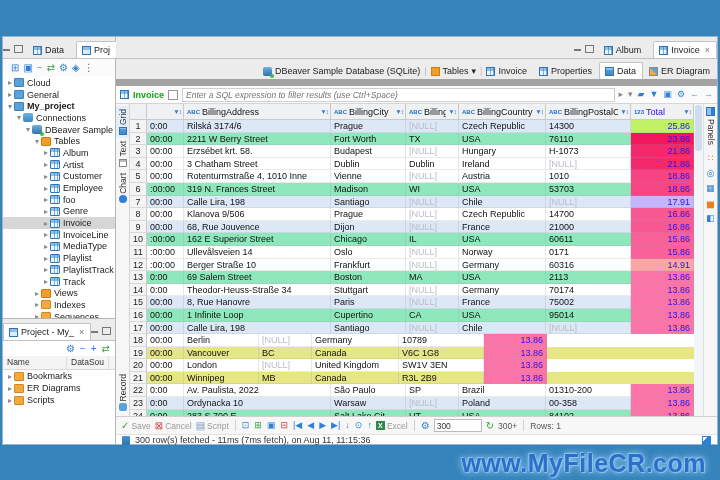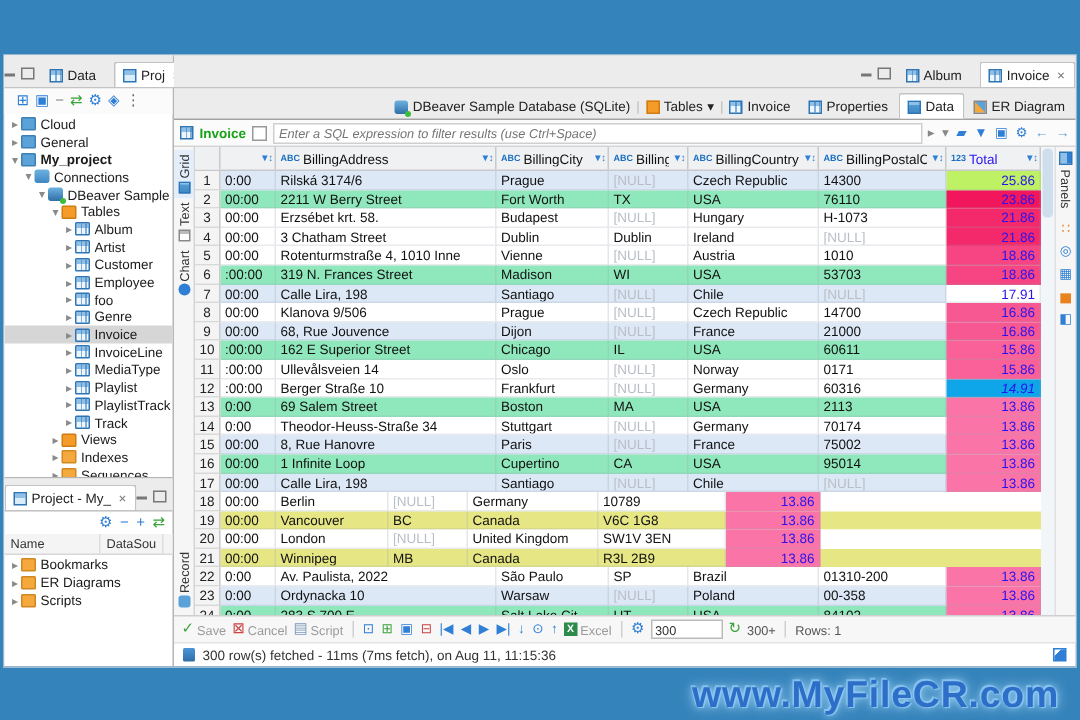--- a/index.html
+++ b/index.html
@@ -54,21 +54,21 @@
   
   .proj-panel{height:125px;flex:none;display:flex;flex-direction:column;border-top:1px solid #b5b5b5}
   .proj-toolbar{height:15px;display:flex;align-items:center;justify-content:flex-end;gap:5px;padding:0 5px;flex:none}
   .proj-cols{height:13px;display:flex;font-size:8.5px;color:#333;background:#f4f4f4;border-bottom:1px solid #d8d8d8;flex:none}
   .proj-col{padding:1px 4px;border-right:1px solid #ddd}
   .proj-col.c1{width:64px;box-sizing:border-box}
   .proj-tree .titem{height:12px}
 
   
   .editor{flex:1;display:flex;flex-direction:column;min-width:0}
-  .subtabs{height:20px;background:#ececec;display:flex;align-items:flex-end;border-bottom:1px solid #a3a3a3;flex:none}
+  .subtabs{height:20px;background:#ececec;display:flex;align-items:flex-end;border-bottom:7px solid #a3a3a3;flex:none}
   .crumbs{margin-left:auto;display:flex;align-items:center;gap:4px;font-size:9px;color:#222;padding:0 6px 3px 0}
   .crumb{display:flex;align-items:center;gap:3px}
   .crumb-sep{color:#bbb}
 
   .filterbar{height:17px;display:flex;align-items:center;gap:4px;padding:0 4px;border-bottom:1px solid #d5d5d5;background:#fbfbfb;flex:none}
   .entity{color:#17a317;font-size:9px;font-weight:bold}
   .expander-box{width:8px;height:8px;border:1px solid #999;background:#fff}
   .filter-input{flex:1;height:12px;font-size:8.5px;font-style:italic;border:1px solid #cfcfcf;background:#fff;
     color:#9a9a9a;padding:0 3px;font-family:"Liberation Sans",sans-serif;min-width:40px}
   .fi{font-size:9px}
@@ -566,21 +566,21 @@
               </div>
 
               <div class="g-row row-blue" data-name="table-row">
                 <div class="cell rownum" data-name="row-number">7</div>
                 <div class="cell c-date" data-name="cell-invoicedate">00:00</div>
                 <div class="cell c-addr" data-name="cell-billingaddress">Calle Lira, 198</div>
                 <div class="cell c-city" data-name="cell-billingcity">Santiago</div>
                 <div class="cell c-state null" data-name="cell-billingstate">[NULL]</div>
                 <div class="cell c-country" data-name="cell-billingcountry">Chile</div>
                 <div class="cell c-postal null" data-name="cell-billingpostalcode">[NULL]</div>
-                <div class="cell c-total" data-name="cell-total" style="background: #ffffff;">17.91</div>
+                <div class="cell c-total" data-name="cell-total" style="background: #c4b5fd;">17.91</div>
               </div>
 
               <div class="g-row row-white" data-name="table-row">
                 <div class="cell rownum" data-name="row-number">8</div>
                 <div class="cell c-date" data-name="cell-invoicedate">00:00</div>
                 <div class="cell c-addr" data-name="cell-billingaddress">Klanova 9/506</div>
                 <div class="cell c-city" data-name="cell-billingcity">Prague</div>
                 <div class="cell c-state null" data-name="cell-billingstate">[NULL]</div>
                 <div class="cell c-country" data-name="cell-billingcountry">Czech Republic</div>
                 <div class="cell c-postal" data-name="cell-billingpostalcode">14700</div>
@@ -621,21 +621,21 @@
               </div>
 
               <div class="g-row row-white" data-name="table-row">
                 <div class="cell rownum" data-name="row-number">12</div>
                 <div class="cell c-date" data-name="cell-invoicedate">:00:00</div>
                 <div class="cell c-addr" data-name="cell-billingaddress">Berger Straße 10</div>
                 <div class="cell c-city" data-name="cell-billingcity">Frankfurt</div>
                 <div class="cell c-state null" data-name="cell-billingstate">[NULL]</div>
                 <div class="cell c-country" data-name="cell-billingcountry">Germany</div>
                 <div class="cell c-postal" data-name="cell-billingpostalcode">60316</div>
-                <div class="cell c-total" data-name="cell-total" style="background: #0ea5e9; font-style: italic;">14.91</div>
+                <div class="cell c-total" data-name="cell-total" style="background: #fca5a5;">14.91</div>
               </div>
 
               <div class="g-row row-green" data-name="table-row">
                 <div class="cell rownum" data-name="row-number">13</div>
                 <div class="cell c-date" data-name="cell-invoicedate">0:00</div>
                 <div class="cell c-addr" data-name="cell-billingaddress">69 Salem Street</div>
                 <div class="cell c-city" data-name="cell-billingcity">Boston</div>
                 <div class="cell c-state" data-name="cell-billingstate">MA</div>
                 <div class="cell c-country" data-name="cell-billingcountry">USA</div>
                 <div class="cell c-postal" data-name="cell-billingpostalcode">2113</div>

